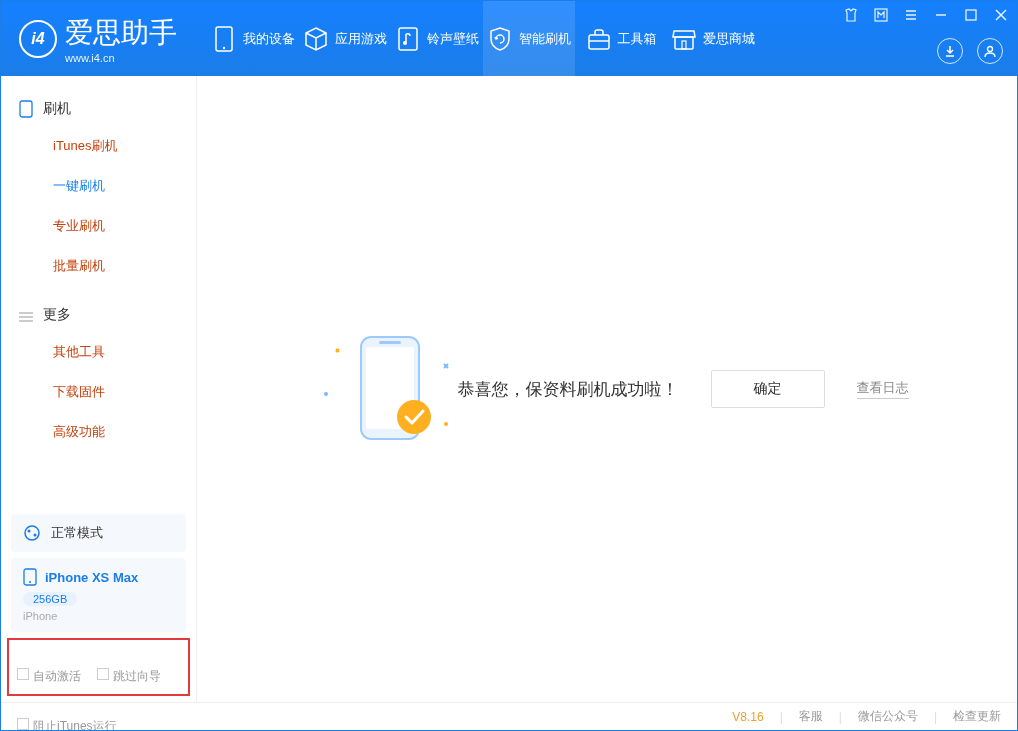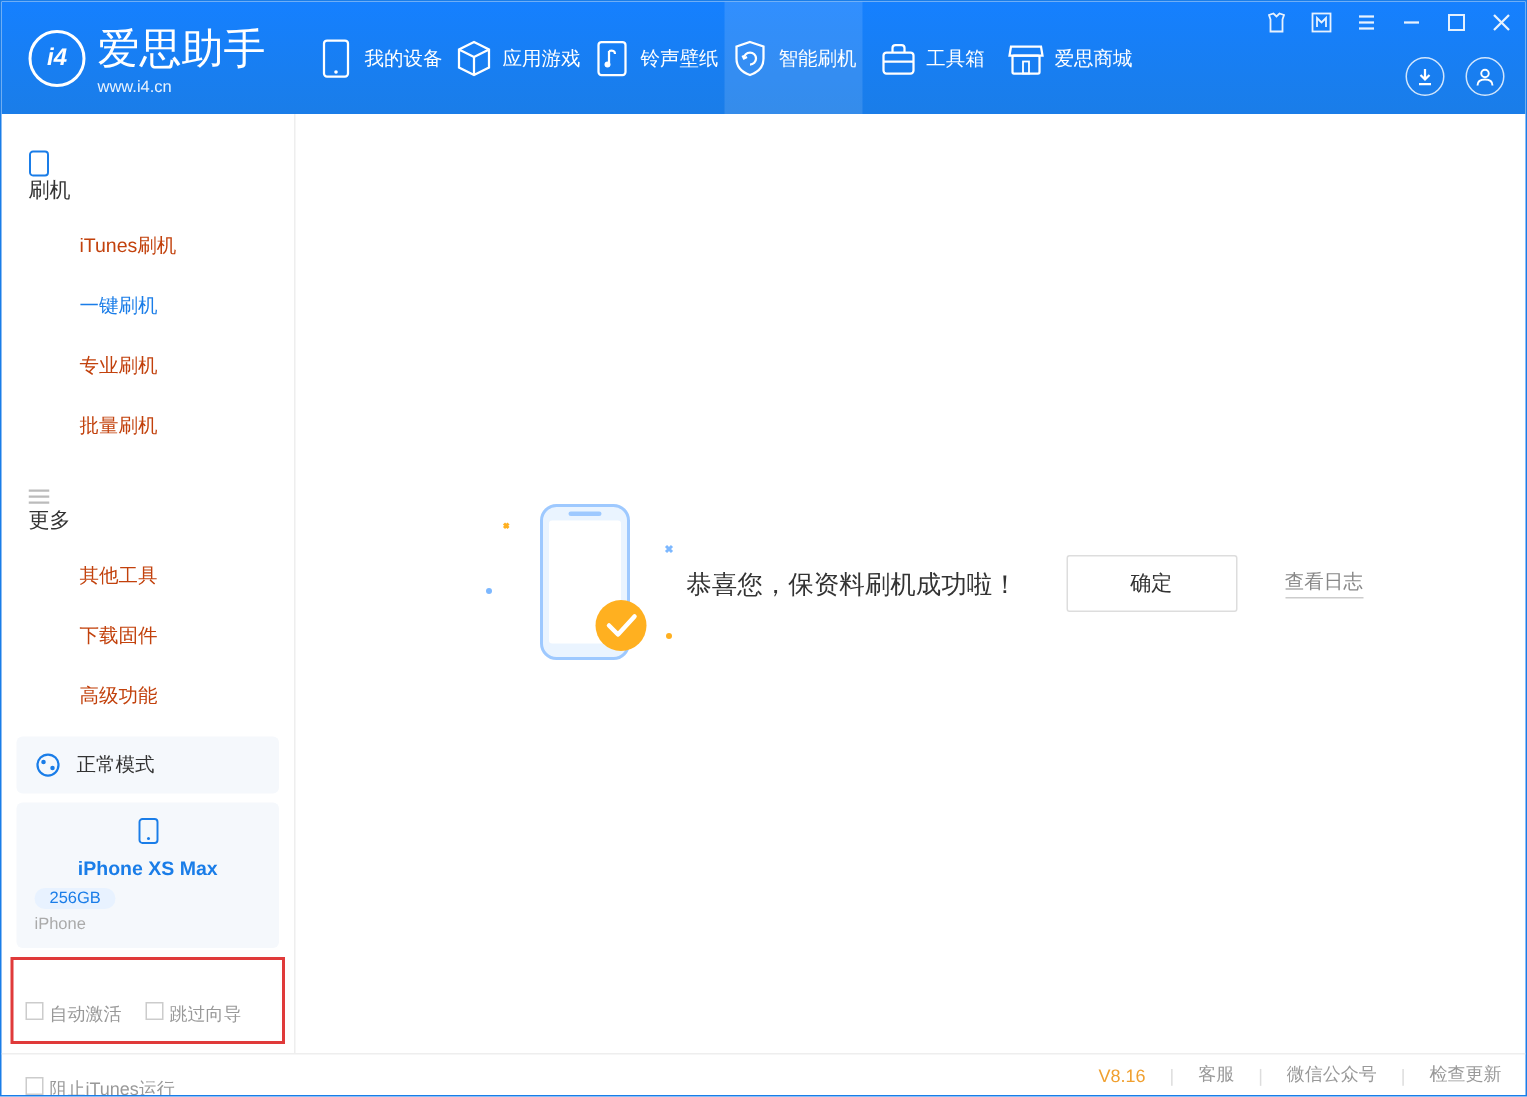--- a/index.html
+++ b/index.html
@@ -16,28 +16,28 @@
 .tab.active { background: rgba(255,255,255,0.12); }
 .tab-icon { width: 26px; height: 26px; display:flex; align-items:center; justify-content:center; }
 
 .win-controls { position: absolute; right: 8px; top: 6px; display: flex; gap: 14px; align-items: center; }
 .win-btn { width: 16px; height: 16px; cursor: pointer; opacity: 0.9; }
 .win-controls-bottom { position: absolute; right: 14px; bottom: 12px; display: flex; gap: 14px; }
 .circ-btn { width: 26px; height: 26px; border: 1.5px solid rgba(255,255,255,0.8); border-radius: 50%; display:flex; align-items:center; justify-content:center; cursor:pointer; }
 
 .body-area { display: flex; height: calc(100% - 75px - 28px); }
 .sidebar { width: 196px; border-right: 1px solid #eee; overflow-y: auto; padding-top: 16px; position: relative; }
-.side-section-title { display: flex; align-items: flex-start; padding: 8px 18px; font-size: 14px; color: #333; flex-direction: column; }
+.side-section-title { display: flex; align-items: flex-end; gap: 10px; padding: 8px 18px; font-size: 14px; color: #333; }
 .side-item { padding: 11px 18px 11px 52px; font-size: 13px; color: #c2410c; cursor: pointer; }
 .side-item.active { color: #1a7de8; }
 
 .device-panel { position: absolute; bottom: 0; left: 0; right: 0; }
 .mode-box { background: #f5f8fc; margin: 6px 10px; padding: 10px 12px; border-radius: 4px; font-size: 13px; color: #333; display:flex; align-items:center; gap:10px; }
 .dev-box { background: #f5f8fc; margin: 0 10px 6px 10px; padding: 10px 12px; border-radius: 4px; font-size: 13px; }
-.dev-name { color: #1a7de8; font-weight: 600; display:flex; align-items:center; gap:8px;flex-direction:column;}
+.dev-name { color: #1a7de8; font-weight: 600; display:flex; align-items:center; gap:8px;}
 .storage-badge { display: inline-block; background: #e8f2ff; color: #1a7de8; border-radius: 10px; padding: 1px 10px; font-size: 11px; margin-top: 6px; }
 .dev-type { color: #aaa; font-size: 11px; margin-top: 4px; }
 .checkbox-row { border: 2px solid #e03a3a; margin: 6px; padding: 9px 8px; display: flex; gap: 16px; font-size: 12px; color: #999; }
 .cb { display:flex; align-items:flex-start; gap:4px; cursor:pointer;margin-top:19px; }
 .cb-box { width: 12px; height: 12px; border: 1px solid #ccc; }
 
 .main { flex: 1; position: relative; display:flex; align-items:center; justify-content:center; }
 .success { display:flex; flex-direction:row; align-items:center; gap: 32px; }
 .phone-illus { position: relative; width: 120px; height: 120px; }
 .msg { font-size: 17px; color: #333; }

